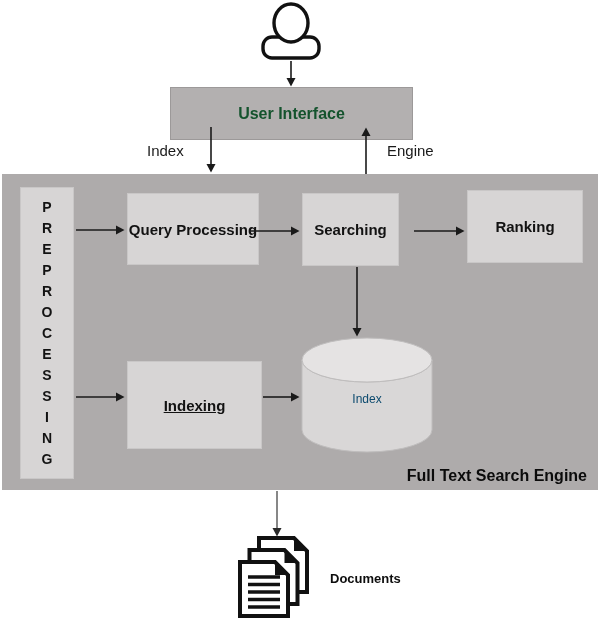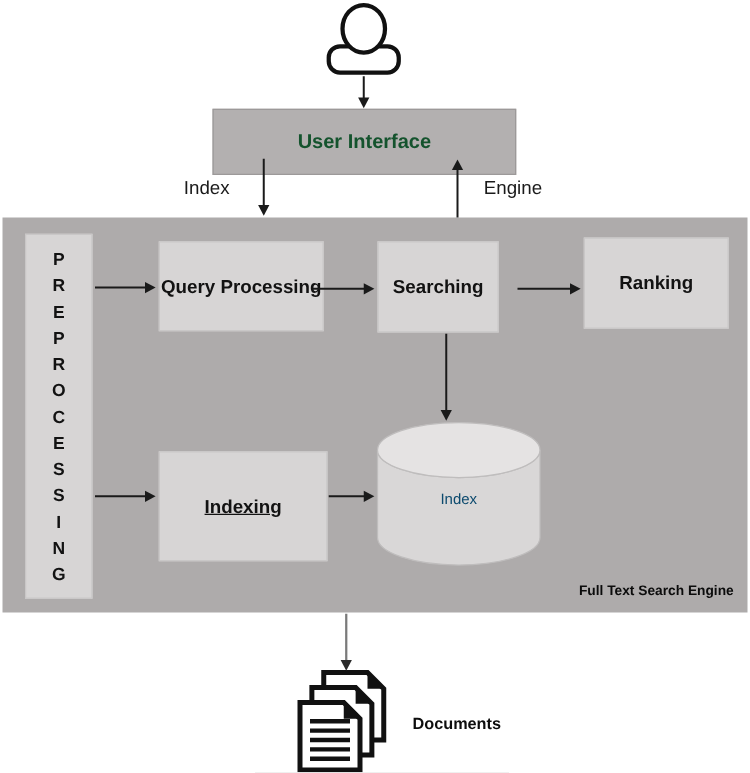--- a/index.html
+++ b/index.html
@@ -38,21 +38,21 @@
     display:flex;align-items:center;justify-content:center;text-align:center;
     font-weight:bold;font-size:14px;line-height:21px;letter-spacing:0;
     white-space:pre-line;color:#121212;z-index:1;
   }
   .edge-label{
     font-size:15px;color:#1a1a1a;z-index:2;background:transparent;
   }
   .query-label{left:147px;top:142px;}
   .result-label{left:387px;top:142px;}
   .engine-title{
-    right:13px;top:467px;font-weight:bold;font-size:11px;color:#0b0b0b;z-index:2;
+    right:13px;top:467px;font-weight:bold;font-size:16px;color:#0b0b0b;z-index:2;
   }
   .cyl-svg{left:300px;top:336px;z-index:1;}
   .cyl-body{fill:var(--cylinder-body);stroke:#bfbdbd;stroke-width:1;}
   .cyl-top{fill:var(--cylinder-top);stroke:#bfbdbd;stroke-width:1;}
   .cyl-label{
     left:300px;top:336px;width:134px;height:118px;z-index:2;
     display:flex;align-items:center;justify-content:center;padding-top:8px;box-sizing:border-box;
     font-weight:normal;font-size:12px;color:#0c4a6e;
   }
   .docs-label{left:330px;top:571px;font-weight:bold;font-size:13px;color:#0d0d0d;z-index:2;}

